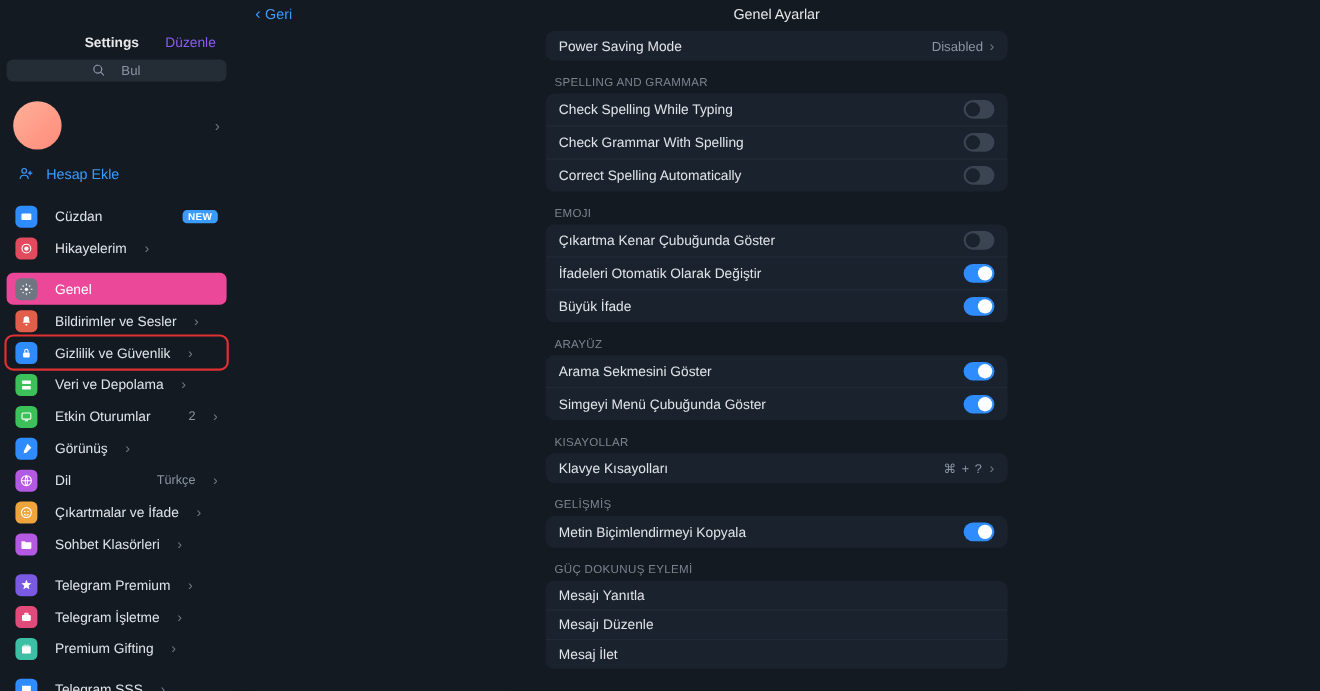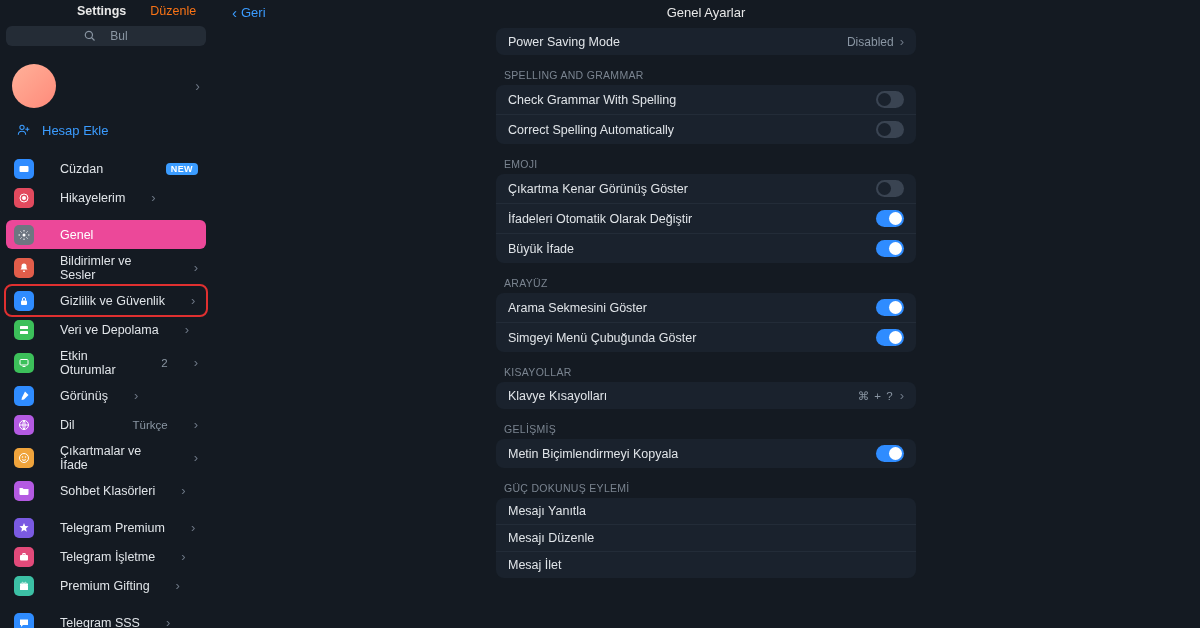--- a/index.html
+++ b/index.html
@@ -20,23 +20,24 @@
     flex-direction: column;
     overflow-y: auto;
   }
   .sidebar::-webkit-scrollbar { width: 0; }
   .top-bar {
     display: flex;
     align-items: center;
     gap: 24px;
     padding: 4px 12px 4px 12px;
     font-size: 12.5px;
+    margin-top: 28px;
   }
   .top-bar .title { font-weight: 600; color: #e8e8e8; margin-left: 65px;}
-  .top-bar .edit { color: #f97316; cursor: pointer; margin-left:auto; padding-right:4px;}
+  .top-bar .edit { color: #8b5cf6; cursor: pointer; margin-left:auto; padding-right:4px;}
   .search-wrap { padding: 4px 6px 8px 6px; }
   .search-field {
     display: flex;
     align-items: center;
     background: #242c36;
     border-radius: 6px;
     padding: 3px 8px;
     color: #8a96a3;
     font-size: 12px;
     gap:14px;
@@ -62,27 +63,28 @@
     gap: 10px;
     padding: 4px 16px 12px 16px;
     color: #3b9cff;
     font-size: 13px;
   }
   .account-add svg { width:16px; height:16px; stroke:#3b9cff; fill:none; stroke-width:1.6;}
   .menu-group { padding: 4px 6px; }
   .menu-item {
     display: flex;
     align-items: center;
-    gap: 26px;
+    gap: 16px;
     padding: 4.5px 8px;
     border-radius: 6px;
     color: #e0e4e8;
     font-size: 12.5px;
     cursor: pointer;
     position: relative;
+    text-align: center;
   }
   .menu-item .mi-icon {
     width: 20px; height: 20px;
     border-radius: 5px;
     display:flex; align-items:center; justify-content:center;
     flex-shrink:0;
   }
   .menu-item .mi-icon svg { width:12px; height:12px; fill:#fff; }
   .menu-item .value { margin-left:auto; color:#8a96a3; font-size:11.5px; }
   .menu-item .chevron { color:#6d7785; font-size:13px; }
@@ -371,34 +373,38 @@
               <span>Power Saving Mode</span>
               <span class="row-value">Disabled</span>
               <span class="chevron">›</span>
             </div>
           </div>
         </div>
         <div class="section">
           <div class="section-header">SPELLING AND GRAMMAR</div>
           <div class="section-body">
             <div class="row">
+              <span>Check Spelling While Typing</span>
+              <div class="toggle"></div>
+            </div>
+            <div class="row">
               <span>Check Grammar With Spelling</span>
               <div class="toggle"></div>
             </div>
             <div class="row">
               <span>Correct Spelling Automatically</span>
               <div class="toggle"></div>
             </div>
           </div>
         </div>
         <div class="section">
           <div class="section-header">EMOJI</div>
           <div class="section-body">
             <div class="row">
-              <span>Çıkartma Kenar Görünüş Göster</span>
+              <span>Çıkartma Kenar Çubuğunda Göster</span>
               <div class="toggle"></div>
             </div>
             <div class="row">
               <span>İfadeleri Otomatik Olarak Değiştir</span>
               <div class="toggle on"></div>
             </div>
             <div class="row">
               <span>Büyük İfade</span>
               <div class="toggle on"></div>
             </div>

